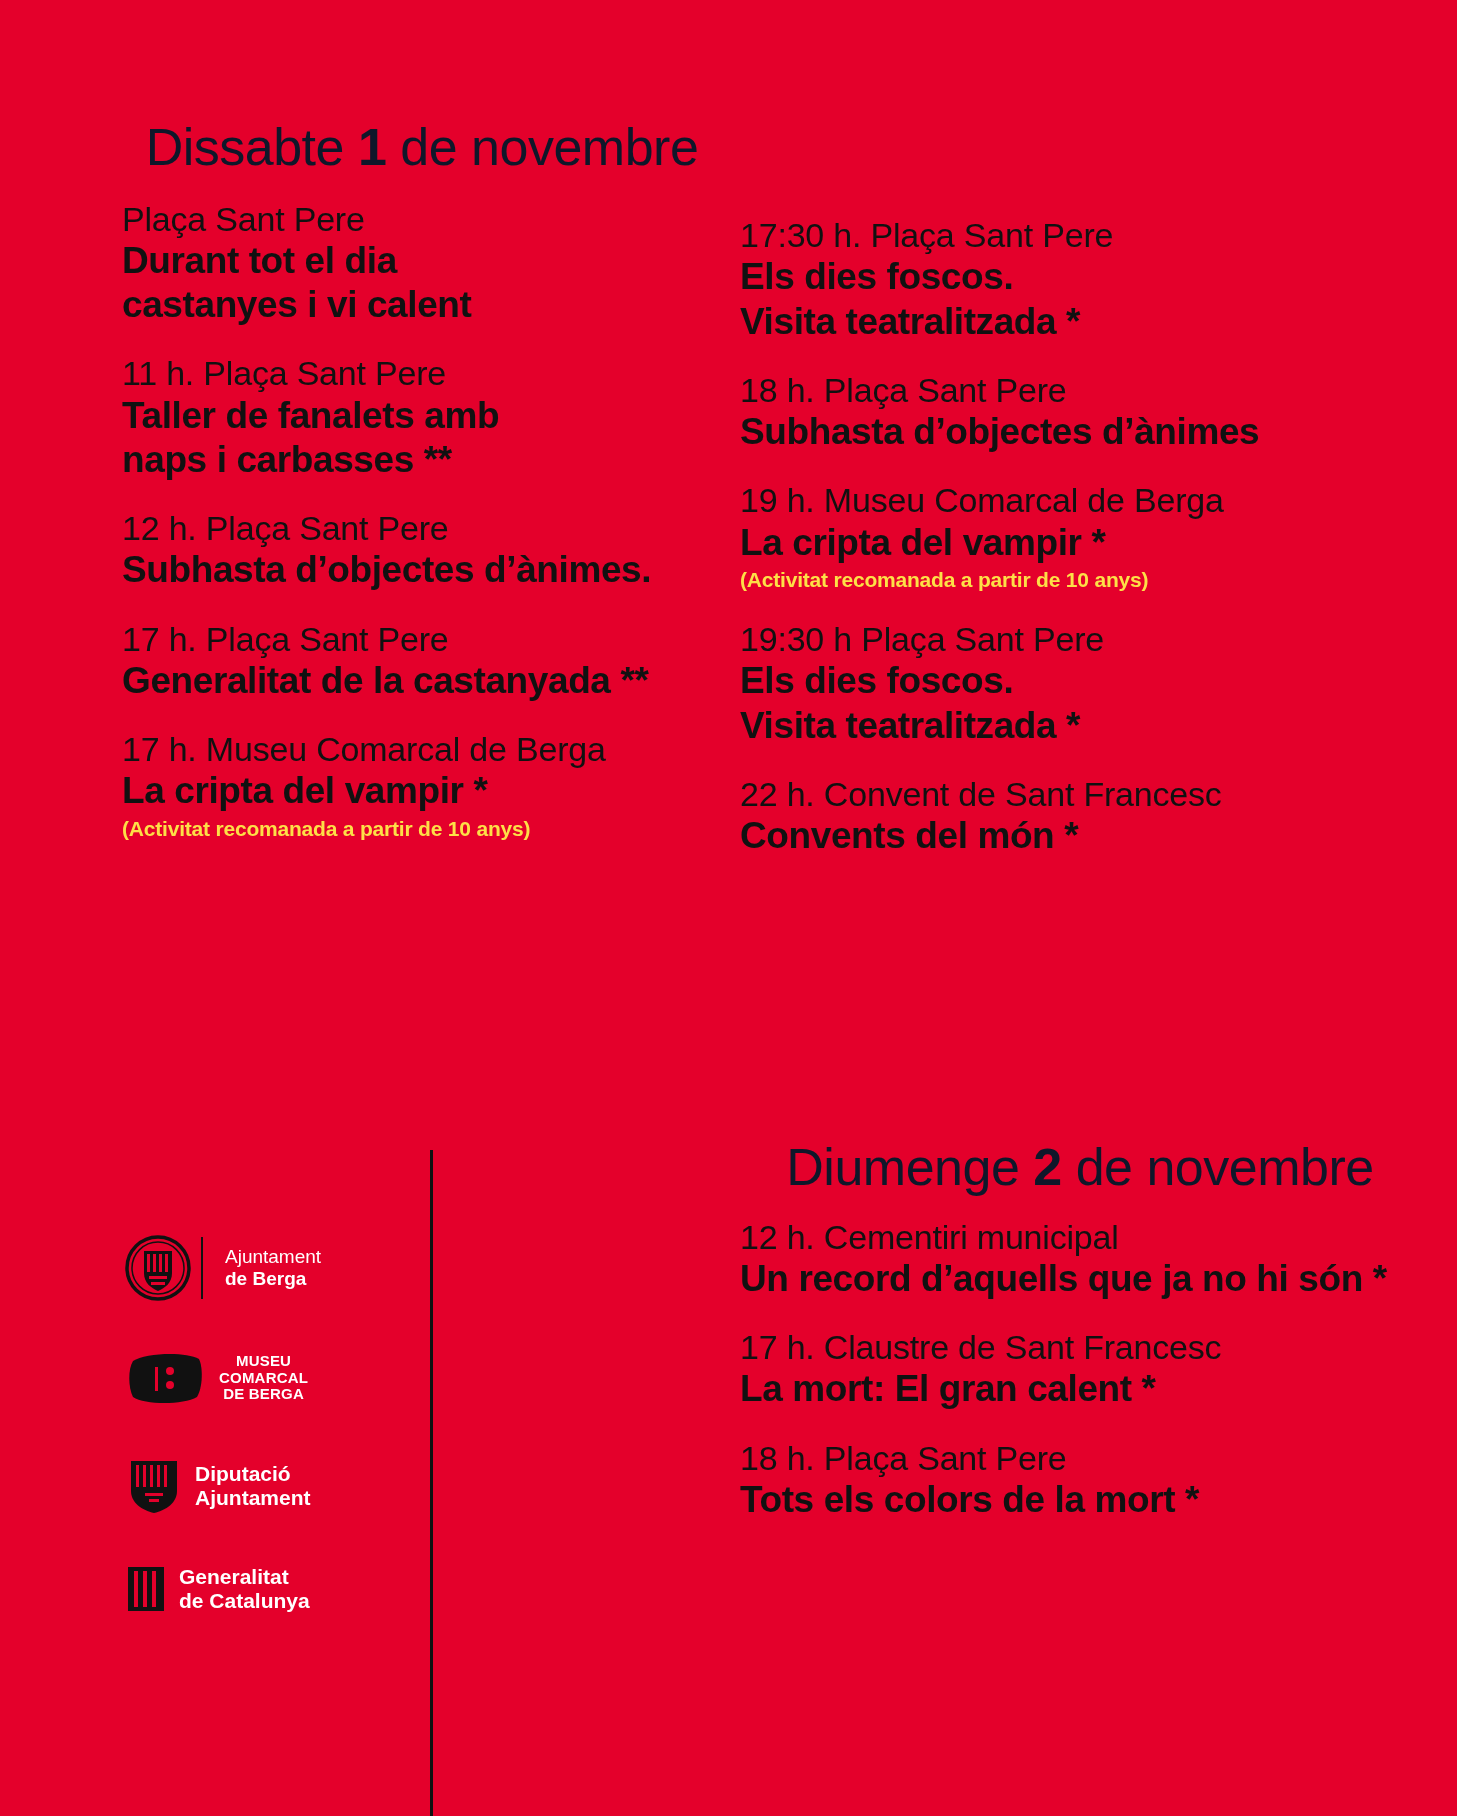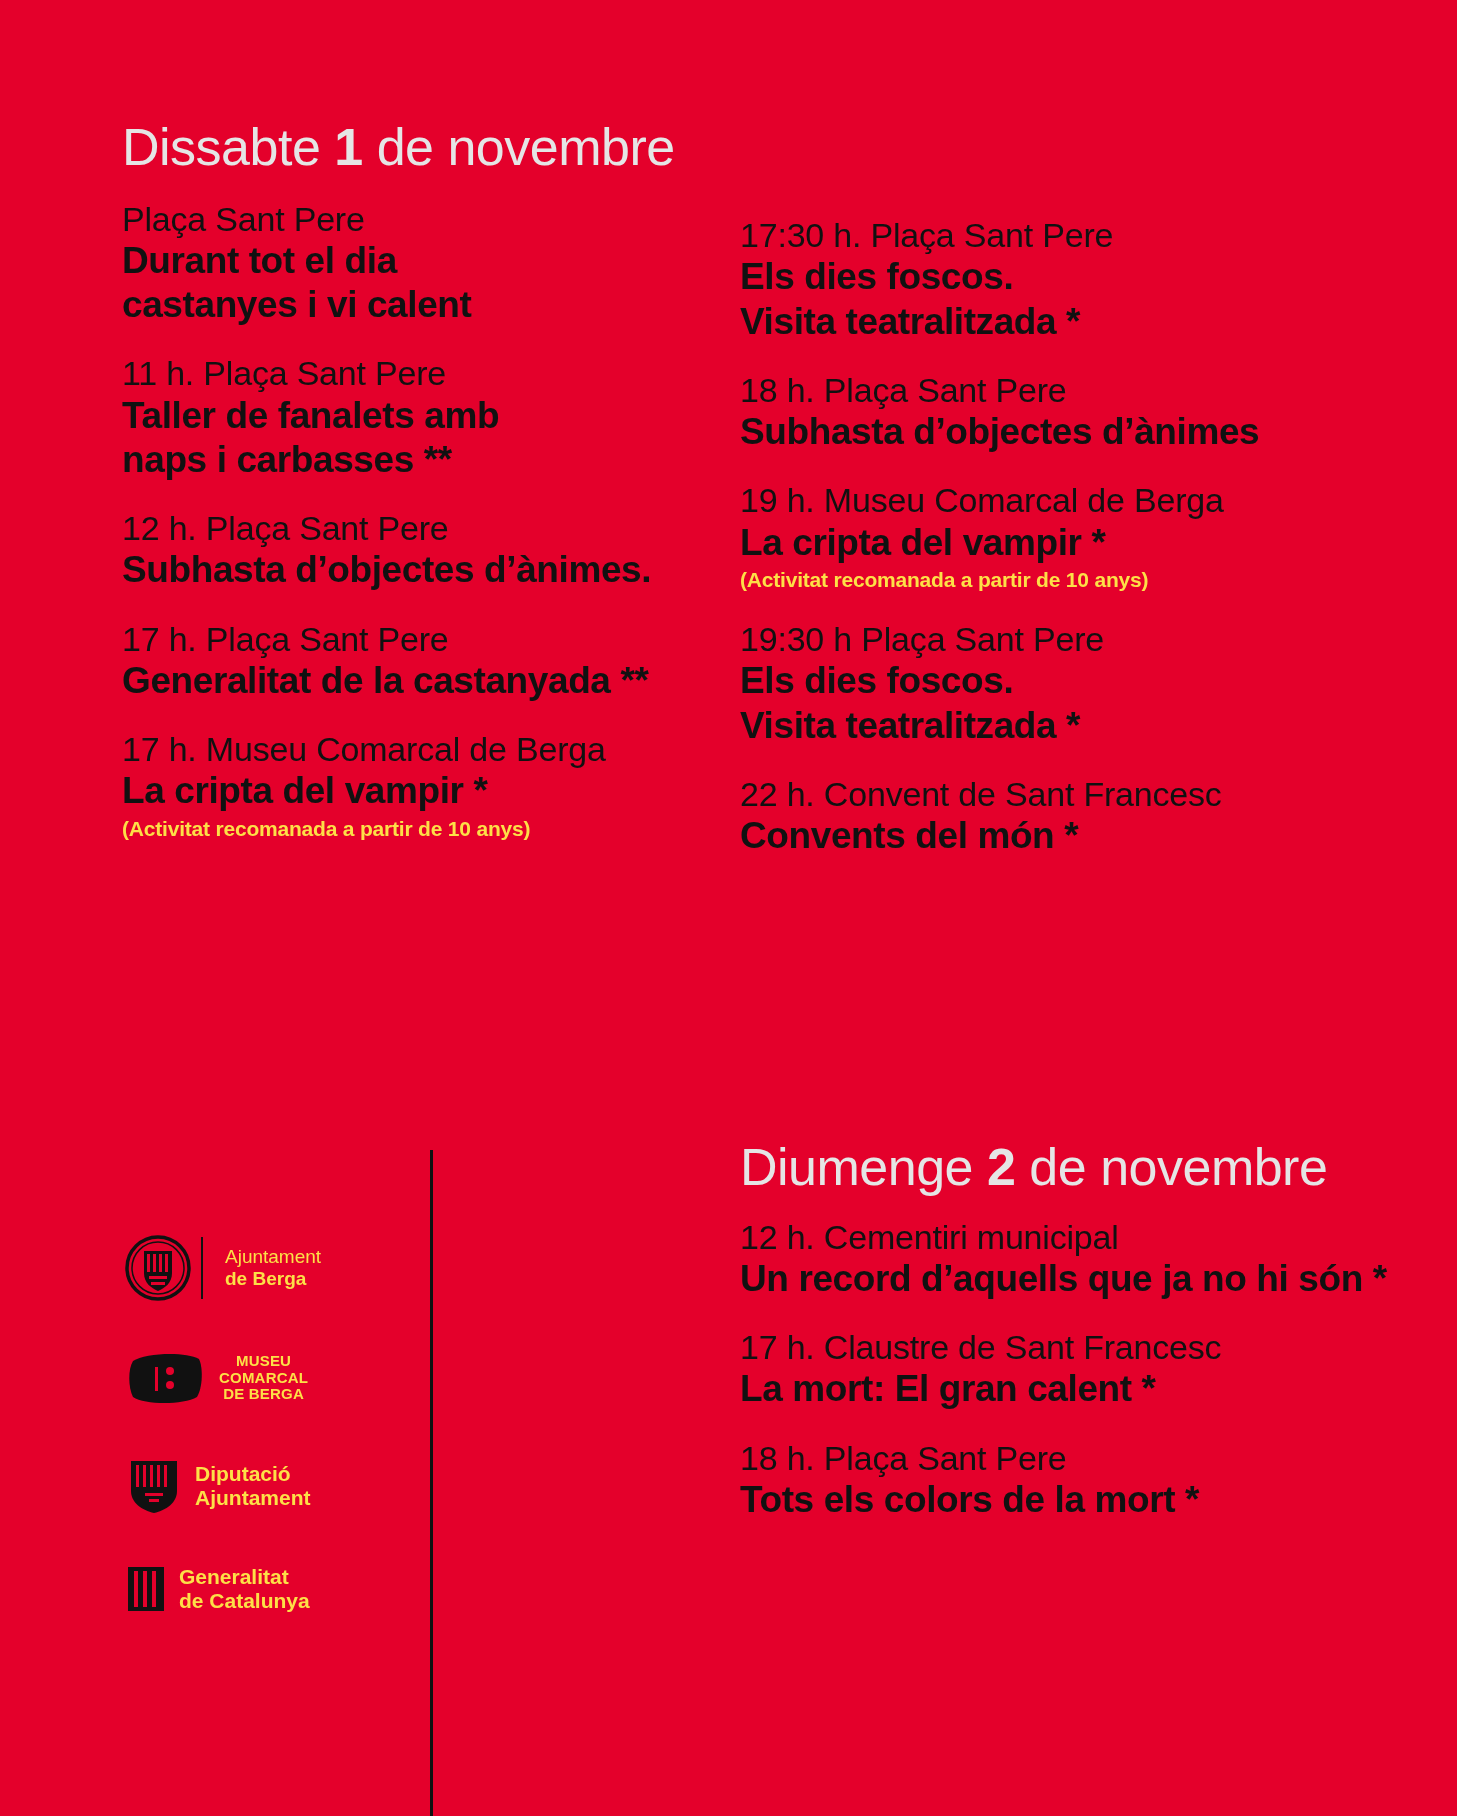--- a/index.html
+++ b/index.html
@@ -18,26 +18,27 @@
 
   .poster {
     position: relative;
     width: 1457px;
     height: 1816px;
     box-sizing: border-box;
   }
 
   
   .day-heading {
-    color: #e5e5e5;
+    color: #0f172a;
     font-size: 52px;
     font-weight: 400;
     letter-spacing: -0.5px;
     line-height: 1.05;
     white-space: nowrap;
+    text-align: center;
   }
   .day-heading b {
     font-weight: 700;
   }
 
   
   .event {
     margin-bottom: 26px;
   }
   .event .place {
@@ -114,21 +115,21 @@
   }
   .logo-mark {
     flex: 0 0 auto;
     display: flex;
     align-items: center;
     justify-content: center;
   }
   .logo-text {
     font-size: 19px;
     line-height: 1.14;
-    color: #fde047;
+    color: #ffffff;
     margin-left: 12px;
   }
   .logo-text .l1 { font-weight: 400; display: block; }
   .logo-text .l2 { font-weight: 700; display: block; }
   .logo-sep {
     width: 2px;
     align-self: stretch;
     background: #111111;
     margin: 2px 10px 2px 10px;
   }

